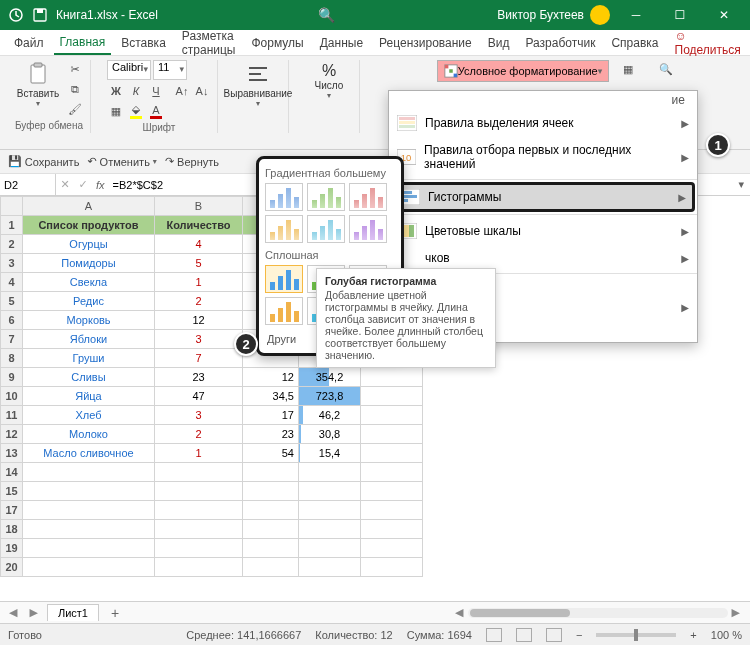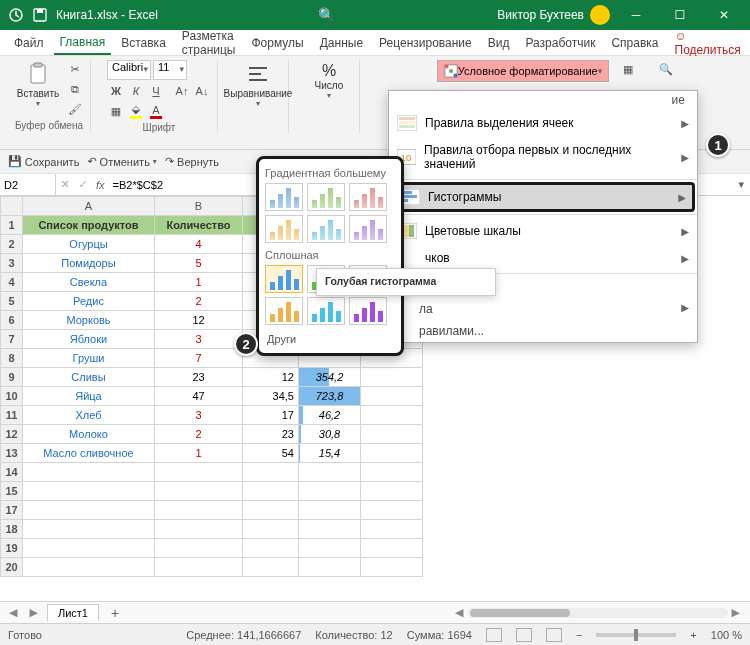--- a/index.html
+++ b/index.html
@@ -58,21 +58,21 @@
   .col-A { width: 132px; }
   .col-B { width: 88px; }
   .col-C { width: 56px; }
   .col-D { width: 62px; }
   .col-H { width: 62px; }
   .hdr-cell { background: #a9d18e !important; font-weight: bold; color: #333; }
   .link { color: #1f6dcc; }
   .red { color: #c00000; }
   .black { color: #000; }
   .sel-col th[data-col="D"] { background: #107c41 !important; color: #fff; }
-  td.dbar { position: relative; text-align: right; padding-right: 4px; font-style: italic; }
+  td.dbar { position: relative; text-align: right; padding-right: 4px; }
   td.dbar .bar { position: absolute; left: 0; top: 0; bottom: 0; background: #4a9ee6; opacity: 0.7; }
   td.dbar .val { position: relative; }
   .sel-border { outline: 2px solid #107c41; outline-offset: -1px; }
 
   
   .cf-menu { position: absolute; left: 388px; top: 90px; width: 310px; background: #fff; border: 1px solid #b0b0b0; box-shadow: 0 4px 12px rgba(0,0,0,0.25); z-index: 50; font-size: 12px; }
   .cf-item { display: flex; align-items: center; gap: 8px; padding: 6px 8px; }
   .cf-item.hl { background: #d8d8d8; border: 3px solid #1a1a1a; border-radius: 4px; margin: 2px; padding: 4px 6px; }
   .cf-item .cf-ico { width: 20px; height: 16px; }
   .cf-item .arr { margin-left: auto; color: #666; font-size: 10px; }
@@ -574,20 +574,21 @@
         <div class="b" style="height: 14px; background: rgb(166, 74, 230);"></div>
         <div class="b" style="height: 20px; background: rgb(166, 74, 230);"></div>
         <div class="b" style="height: 11px; background: rgb(166, 74, 230);"></div>
       </div>
     </div>
   <div style="color:#555;padding:2px 2px">Други</div>
 </div>
 
 <div class="tooltip">
   <div class="tt-title">Голубая гистограмма</div>
+  <div>Добавление цветной гистограммы в ячейку. Длина столбца зависит от значения в ячейке. Более длинный столбец соответствует большему значению.</div>
 </div>
 
 <div class="callout" style="left:706px;top:133px">1</div>
 <div class="callout" style="left:234px;top:332px">2</div>
 
 <div class="sheet-tabs">
   <span class="nav">◀</span>
   <span class="nav">▶</span>
   <span class="sh">Лист1</span>
   <span class="add">+</span>

